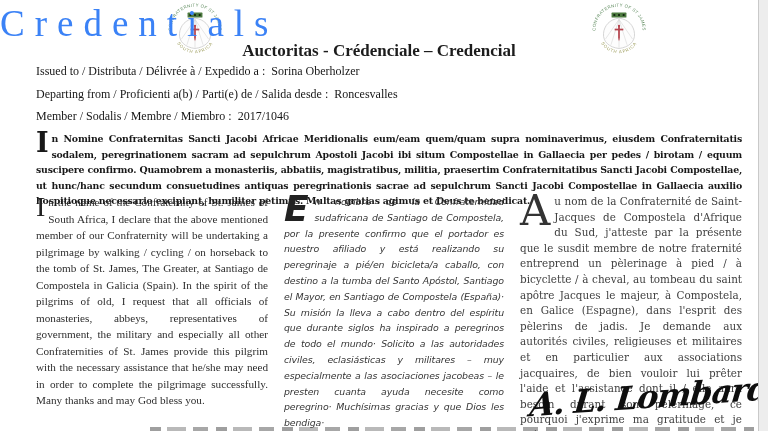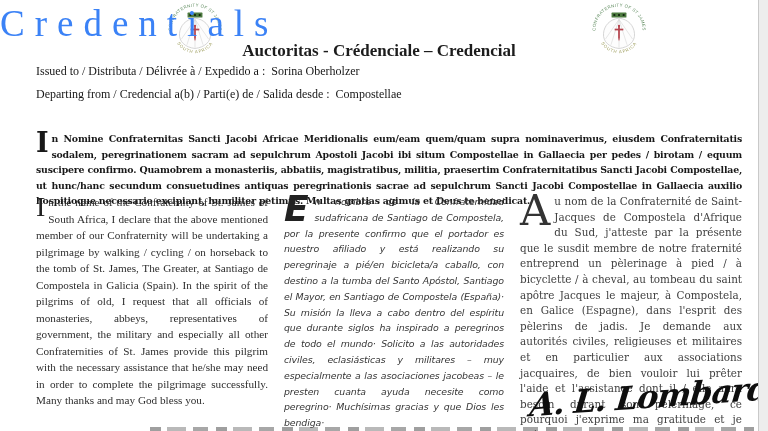--- a/index.html
+++ b/index.html
@@ -164,21 +164,24 @@
   </div>
 
   <div class="title">Credentials</div>
   <div class="subtitle">Auctoritas - Crédenciale – Credencial</div>
 
   <div class="fields">
     <div class="field-row">
       <span>Issued to / Distributa / Délivrée à / Expedido a :</span><span class="field-value">Sorina Oberholzer</span>
     </div>
     <div class="field-row">
-      <span>Departing from / Credencial a(b) / Parti(e) de / Salida desde :</span><span class="field-value">Compostellae</span>
+      <span>Departing from / Proficienti a(b) / Parti(e) de / Salida desde :</span><span class="field-value">Roncesvalles</span>
+    </div>
+    <div class="field-row">
+      <span>Member / Sodalis / Membre / Miembro :</span><span class="field-value">2017/1046</span>
     </div>
   </div>
 
   <div class="latin">
     <span class="dropcap">I</span><span>n Nomine Confraternitas Sancti Jacobi Africae Meridionalis eum/eam quem/quam supra nominaverimus, eiusdem Confraternitatis sodalem, peregrinationem sacram ad sepulchrum Apostoli Jacobi ibi situm Compostellae in Gallaecia per pedes / birotam / equum suscipere confirmo. Quamobrem a monasteriis, abbatiis, magistratibus, militia, praesertim Confraternitatibus Sancti Jacobi Compostellae, ut hunc/hanc secundum consuetudines antiquas peregrinationis sacrae ad sepulchrum Sancti Jacobi Compostellae in Gallaecia auxilio hospitioque necessario excipiant, humiliter petimus. Multas gratias agimus et Deus te benedicat.</span>
   </div>
 
   <div class="columns">
     <div class="col col-en">
       <span class="dropcap">I</span><span>n the name of the Confraternity of St. James of South Africa, I declare that the above mentioned member of our Confraternity will be undertaking a pilgrimage by walking / cycling / on horseback to the tomb of St. James, The Greater, at Santiago de Compostela in Galicia (Spain). In the spirit of the pilgrims of old, I request that all officials of monasteries, abbeys, representatives of government, the military and especially all other Confraternities of St. James provide this pilgrim with the necessary assistance that he/she may need in order to complete the pilgrimage successfully. Many thanks and may God bless you.</span>

